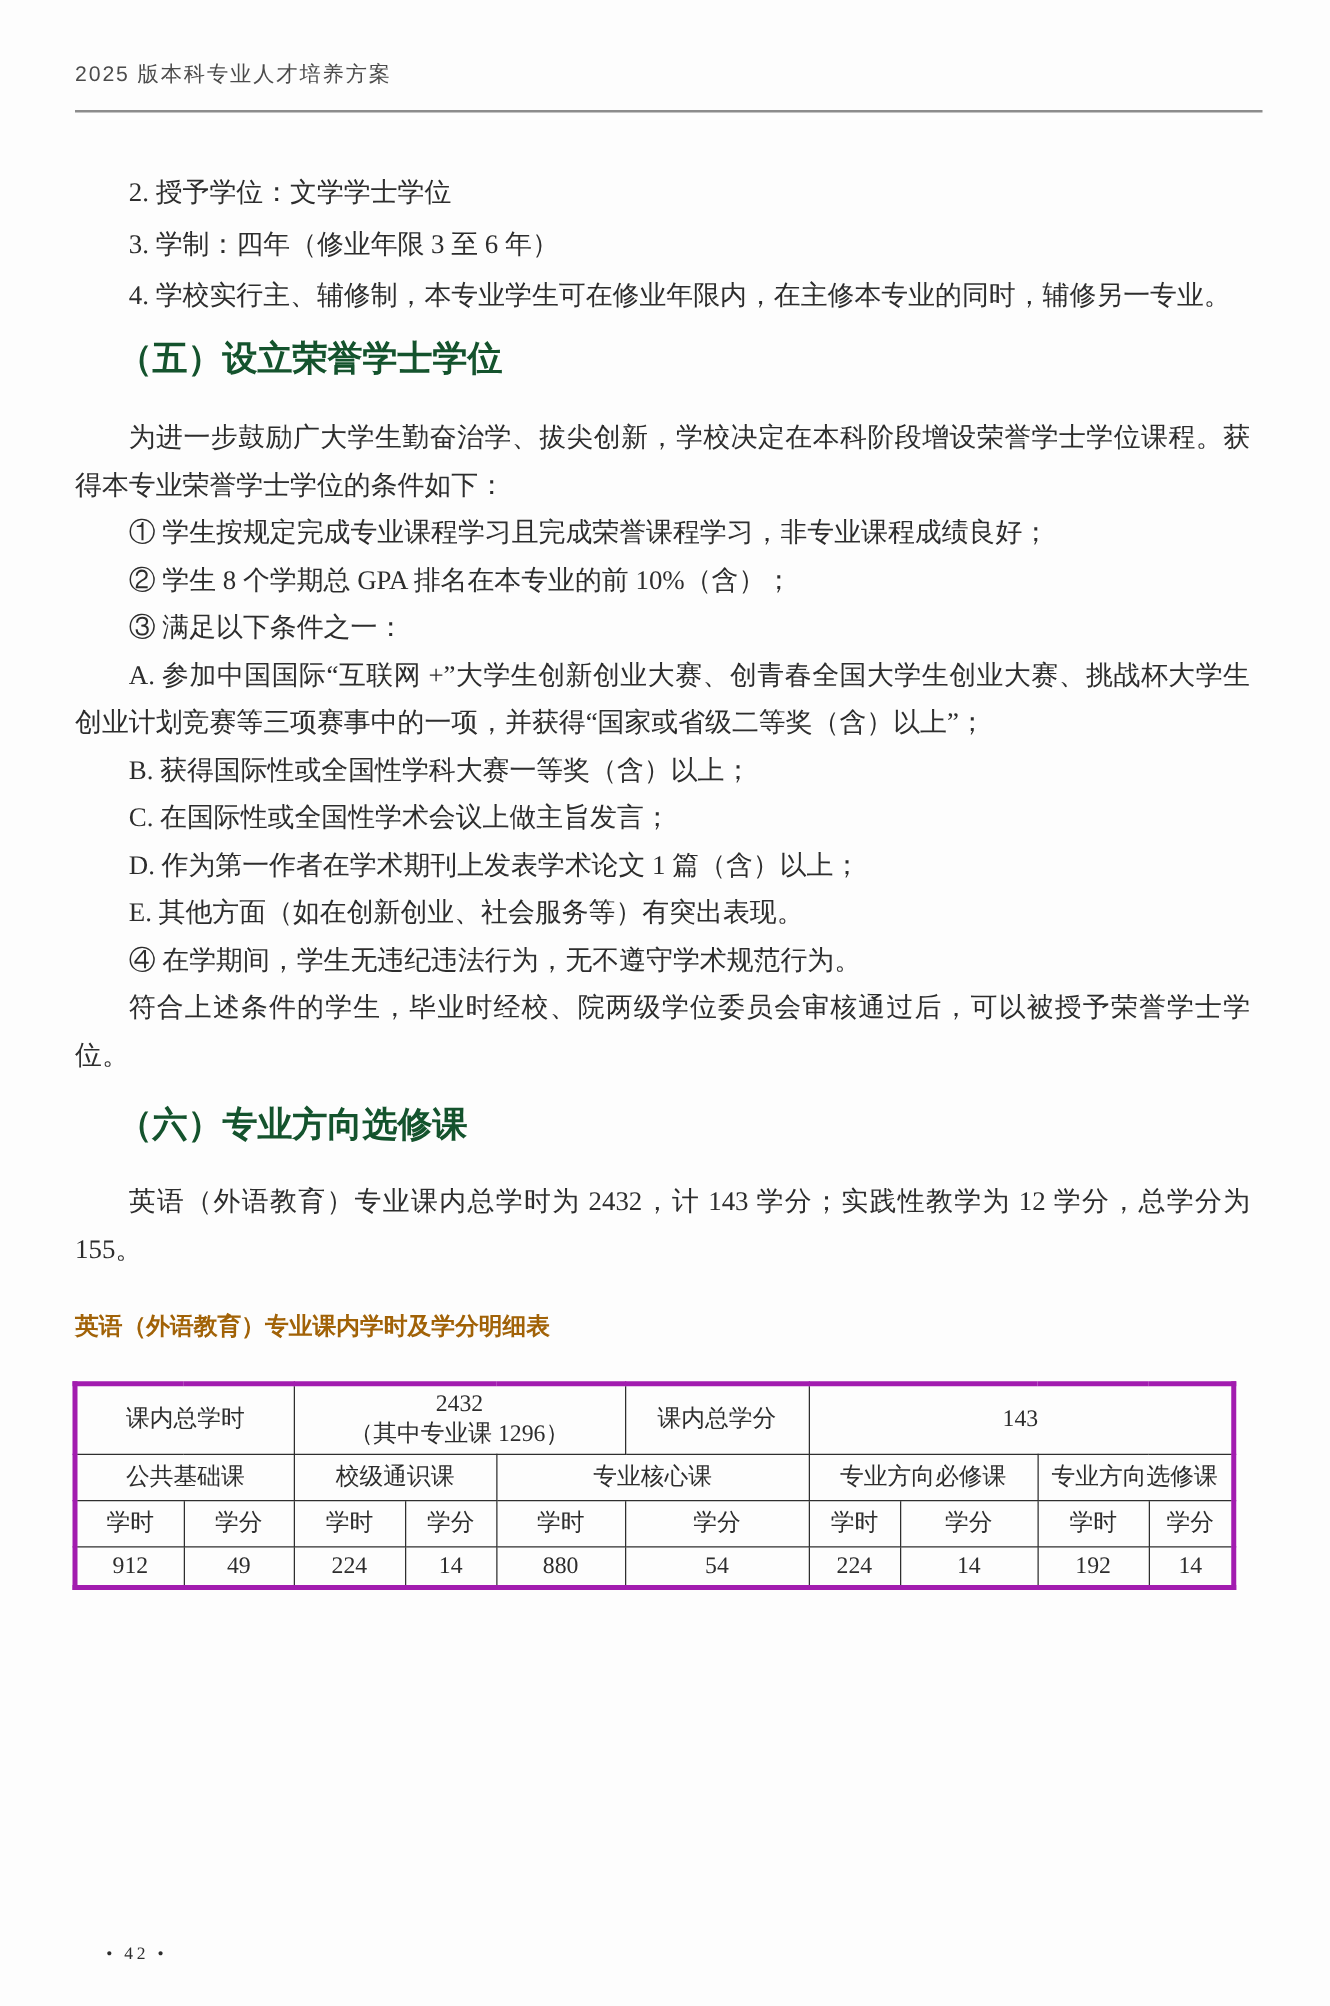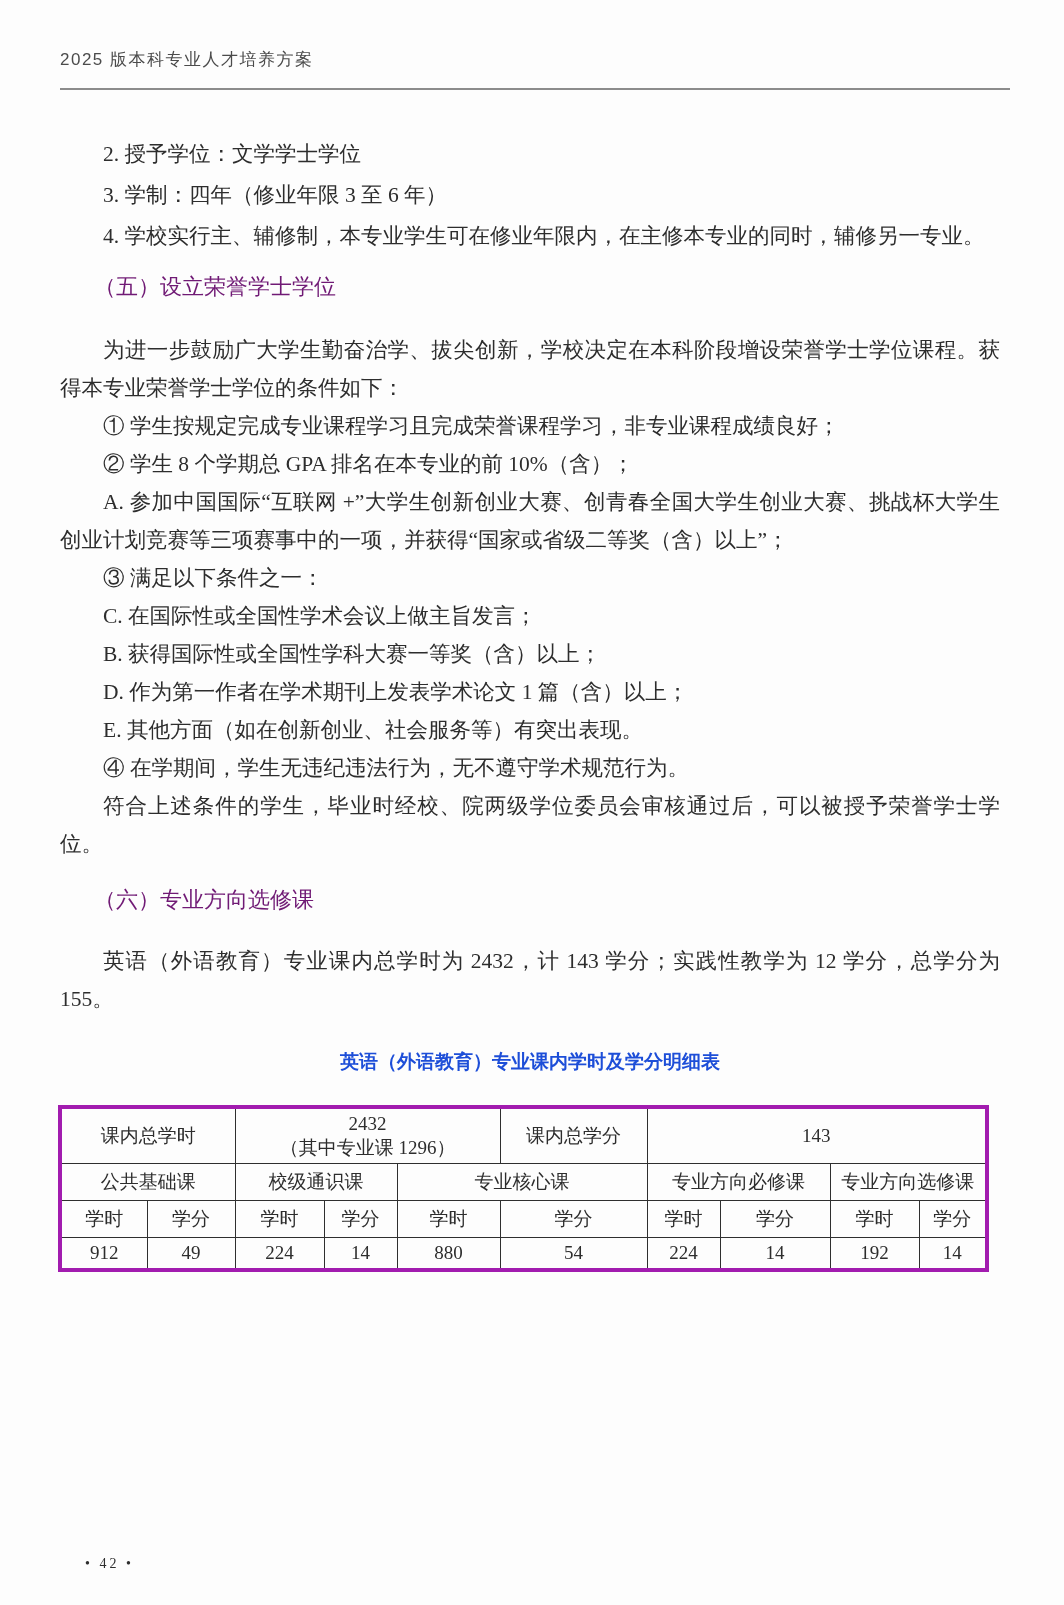--- a/index.html
+++ b/index.html
@@ -28,32 +28,32 @@
   .content {
     position:absolute; left:60px; top:134px; width:940px;
     font-size:21.5px; line-height:38px;
     text-align:justify;
   }
   .content p { margin:0; }
   .indent { text-indent:43px; }
   .num-item { line-height:41px; text-indent:43px; }
   .section-heading {
     font-family:"Liberation Sans","DejaVu Sans",sans-serif;
-    font-weight:normal; font-size:22px; color:#701a75;
+    font-weight:bold; font-size:28px; color:#14532d;
     line-height:44px; text-indent:34px; text-align:left;
   }
   .h5 { margin:8px 0 22px 0 !important; }
   .h6 { margin:15px 0 20px 0 !important; }
 
   
   .table-title {
     margin:28px 0 0 0 !important;
-    text-align:center; text-indent:0;
+    text-align:left; text-indent:0;
     font-family:"Liberation Sans","DejaVu Sans",sans-serif;
-    font-weight:bold; font-size:19px; line-height:32px; color:#1d4ed8;
+    font-weight:bold; font-size:19px; line-height:32px; color:#a16207;
   }
   table.detail {
     margin-top:27px; margin-left:-2px;
     border-collapse:collapse;
     border:4px solid #a21caf;
     table-layout:fixed; width:929px;
   }
   table.detail td {
     border:1px solid #2f2f2f;
     text-align:center; vertical-align:middle;
@@ -82,24 +82,24 @@
 
   <div class="content">
     <p class="num-item">2. 授予学位：文学学士学位</p>
     <p class="num-item">3. 学制：四年（修业年限 3 至 6 年）</p>
     <p class="num-item">4. 学校实行主、辅修制，本专业学生可在修业年限内，在主修本专业的同时，辅修另一专业。</p>
 
     <p class="section-heading h5">（五）设立荣誉学士学位</p>
     <p class="indent">为进一步鼓励广大学生勤奋治学、拔尖创新，学校决定在本科阶段增设荣誉学士学位课程。获得本专业荣誉学士学位的条件如下：</p>
     <p class="indent">① 学生按规定完成专业课程学习且完成荣誉课程学习，非专业课程成绩良好；</p>
     <p class="indent">② 学生 8 个学期总 GPA 排名在本专业的前 10%（含）；</p>
+    <p class="indent">③ 满足以下条件之一：</p>
     <p class="indent">A. 参加中国国际“互联网 +”大学生创新创业大赛、创青春全国大学生创业大赛、挑战杯大学生创业计划竞赛等三项赛事中的一项，并获得“国家或省级二等奖（含）以上”；</p>
-    <p class="indent">③ 满足以下条件之一：</p>
+    <p class="indent">B. 获得国际性或全国性学科大赛一等奖（含）以上；</p>
     <p class="indent">C. 在国际性或全国性学术会议上做主旨发言；</p>
-    <p class="indent">B. 获得国际性或全国性学科大赛一等奖（含）以上；</p>
     <p class="indent">D. 作为第一作者在学术期刊上发表学术论文 1 篇（含）以上；</p>
     <p class="indent">E. 其他方面（如在创新创业、社会服务等）有突出表现。</p>
     <p class="indent">④ 在学期间，学生无违纪违法行为，无不遵守学术规范行为。</p>
     <p class="indent">符合上述条件的学生，毕业时经校、院两级学位委员会审核通过后，可以被授予荣誉学士学位。</p>
 
     <p class="section-heading h6">（六）专业方向选修课</p>
     <p class="indent">英语（外语教育）专业课内总学时为 2432，计 143 学分；实践性教学为 12 学分，总学分为155。</p>
 
     <p class="table-title">英语（外语教育）专业课内学时及学分明细表</p>
 

